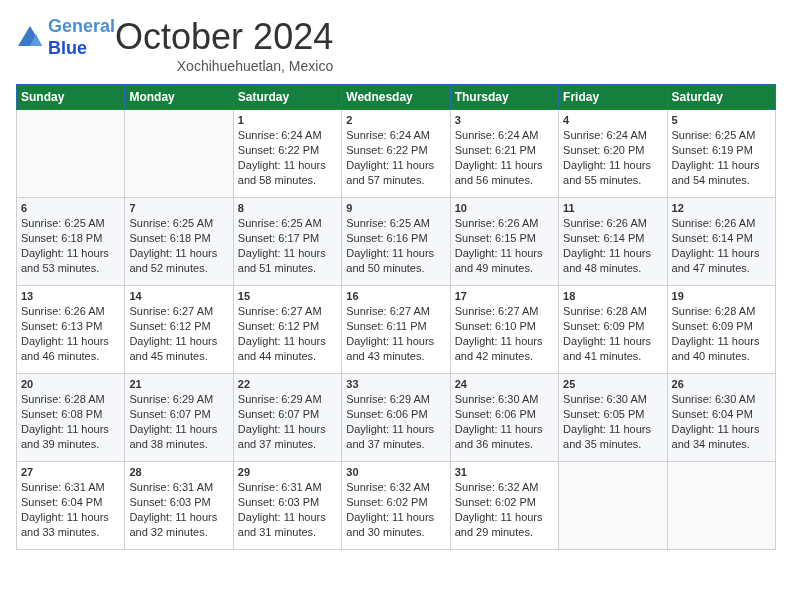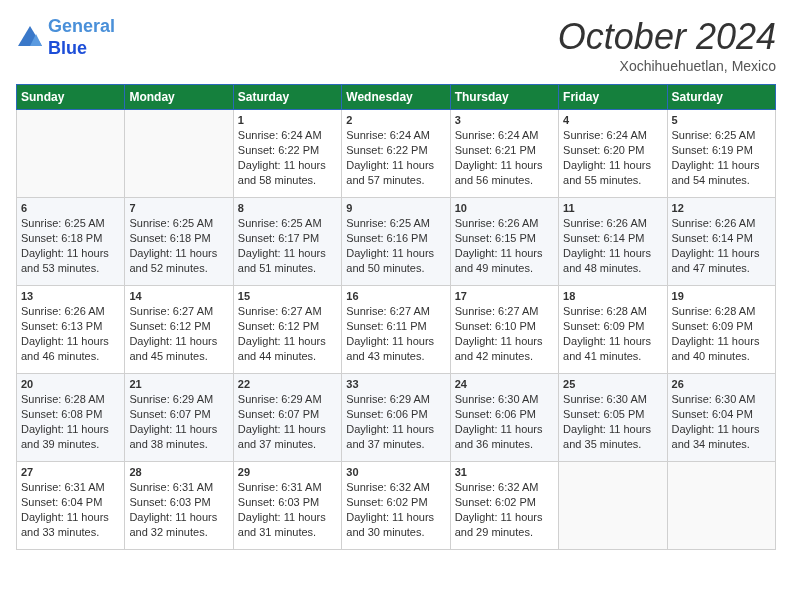--- a/index.html
+++ b/index.html
@@ -5,21 +5,21 @@
     * { box-sizing: border-box; margin: 0; padding: 0; }
     body {
       font-family: Arial, sans-serif;
       background: #fff;
       width: 792px;
       min-height: 612px;
       padding: 16px;
     }
     .header {
       display: flex;
-      justify-content: space-between;
+      justify-content: flex-start;
       align-items: flex-start;
       margin-bottom: 10px;
     }
     .logo {
       display: flex;
       align-items: center;
       gap: 4px;
     }
     .logo-text {
       font-size: 18px;
@@ -34,21 +34,20 @@
       width: 28px;
       height: 28px;
     }
     .title-block {
       text-align: right;
     }
     .month-title {
       font-size: 36px;
       font-weight: normal;
       color: #333;
-      font-style: italic;
     }
     .location {
       font-size: 14px;
       color: #555;
     }
     table {
       width: 100%;
       border-collapse: collapse;
       table-layout: fixed;
     }

